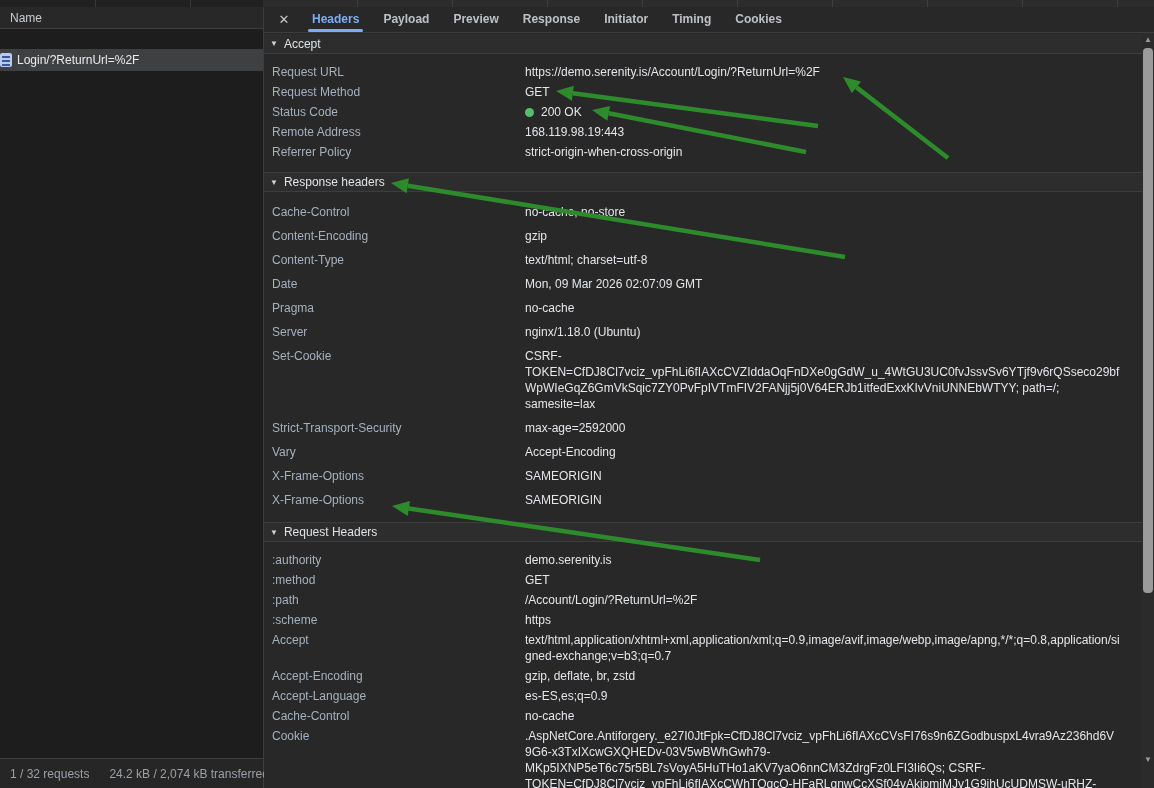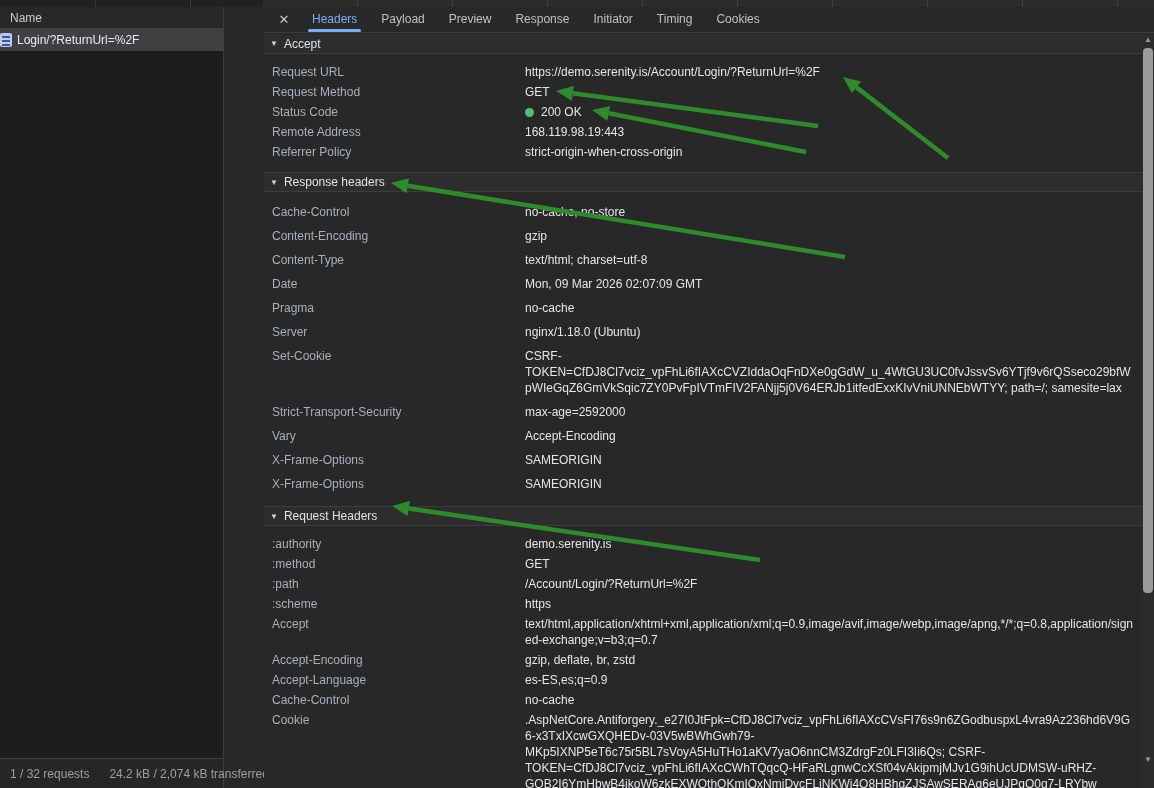--- a/index.html
+++ b/index.html
@@ -8,21 +8,21 @@
 
   
   .top-strip { position: absolute; top: 0; left: 0; width: 1154px; height: 7px; }
   .top-strip .strip-left { position: absolute; left: 0; top: 0; width: 263px; height: 7px; background: #212121;
     background-image: linear-gradient(#3a3a3a,#3a3a3a), linear-gradient(#3a3a3a,#3a3a3a);
     background-size: 1px 7px, 1px 7px; background-position: 95px 0, 190px 0; background-repeat: no-repeat; }
   .top-strip .strip-right { position: absolute; left: 263px; top: 0; right: 0; height: 7px; background: #2c2c2c;
     background-image: repeating-linear-gradient(to right, transparent 0, transparent 94px, #3f3f3f 94px, #3f3f3f 95px); }
 
   
-  .left-panel { position: absolute; top: 7px; left: 0; width: 224px; height: 781px; border-right: 1px solid #3d3d3d; background: #1d1d1d; display: flex; flex-direction: column; }
+  .left-panel { position: absolute; top: 7px; left: 0; width: 264px; height: 781px; border-right: 1px solid #3d3d3d; background: #1d1d1d; display: flex; flex-direction: column; gap: 20px; }
   .name-header { flex: none; height: 22px; line-height: 22px; padding-left: 10px; background: #282828; border-bottom: 1px solid #3d3d3d; color: #c9cdd1; cursor: pointer; }
   .request-list { flex: 1; overflow: hidden; }
   .request-row { height: 22px; display: flex; align-items: center; background: #3e4042; color: #e8eaed; cursor: pointer; }
   .doc-icon { flex: none; width: 12px; height: 14px; background: #bcc9ef; border-radius: 2px; margin-right: 5px; position: relative; }
   .doc-icon::before { content: ""; position: absolute; left: 2px; right: 2px; top: 3px; height: 2px; background: #39599f; box-shadow: 0 4px 0 #39599f, 0 8px 0 #39599f; }
   .status-bar { flex: none; height: 30px; border-top: 1px solid #3d3d3d; background: #262626; display: flex; align-items: center; color: #9aa0a6; }
   .status-item { padding: 0 10px; white-space: nowrap; }
   .status-sep { width: 1px; height: 14px; background: #3d3d3d; }
 
   
@@ -36,21 +36,21 @@
   .detail-body { position: absolute; top: 27px; left: 0; right: 12px; bottom: 0; overflow: hidden; }
   .section-header { height: 20px; display: flex; align-items: center; background: #2d2d2d; border-top: 1px solid #3d3d3d; border-bottom: 1px solid #3d3d3d; padding-left: 6px; color: #dfe3e7; cursor: pointer; }
   .section:first-child .section-header { border-top: none; }
   .tri { font-size: 8px; margin-right: 6px; color: #cfd3d7; }
   .section-body { padding: 8px 0 10px; }
   .row { display: flex; justify-content: flex-end; }
   .sec0 .row { padding: 2px 0 2px 8px; line-height: 16px; }
   .sec1 .row { padding: 4px 0 4px 8px; line-height: 16px; }
   .sec2 .row { padding: 2px 0 2px 8px; line-height: 16px; }
   .key { flex: none; width: 253px; color: #a5b1be; }
-  .value { flex: 1; min-width: 0; padding-right: 6px; color: #e3e6ea; overflow-wrap: break-word; }
+  .value { flex: 1; min-width: 0; padding-right: 22px; color: #e3e6ea; overflow-wrap: break-word; }
   .dot { display: inline-block; width: 9px; height: 9px; border-radius: 50%; background: #55bd6e; margin-right: 7px; vertical-align: -1px; }
 
   
   .scrollbar { position: absolute; top: 33px; right: 0; width: 12px; bottom: 0; background: #2b2b2b; }
   .scroll-thumb { position: absolute; top: 15px; left: 1px; width: 10px; height: 545px; background: #9b9b9b; border-radius: 4px; cursor: pointer; }
   .scroll-up, .scroll-down { position: absolute; left: 0; width: 12px; text-align: center; color: #9b9b9b; font-size: 8px; line-height: 10px; }
   .scroll-up { top: 2px; }
   .scroll-down { top: 722px; }
 
   
@@ -77,21 +77,21 @@
     <div class="status-bar">
       <span class="status-item">1 / 32 requests</span>
       <span class="status-sep"></span>
       <span class="status-item">24.2 kB / 2,074 kB transferred</span>
     </div>
   </div>
 
   <div class="detail-pane">
     <div class="tab-bar">
       <div class="close-btn">✕</div>
-      <div style="display:flex;height:26px;">
+      <div style="display:flex;height:26px;font-weight:bold;">
           <div class="tab active">Headers</div>
           <div class="tab">Payload</div>
           <div class="tab">Preview</div>
           <div class="tab">Response</div>
           <div class="tab">Initiator</div>
           <div class="tab">Timing</div>
           <div class="tab">Cookies</div>
         </div>
     </div>
     <div class="detail-body">

